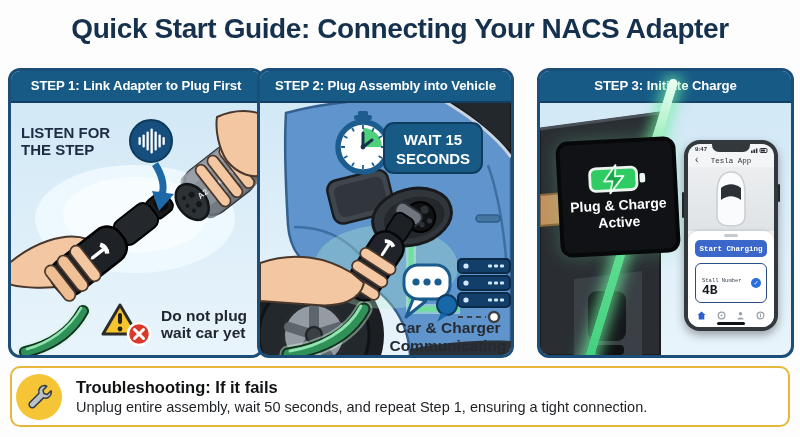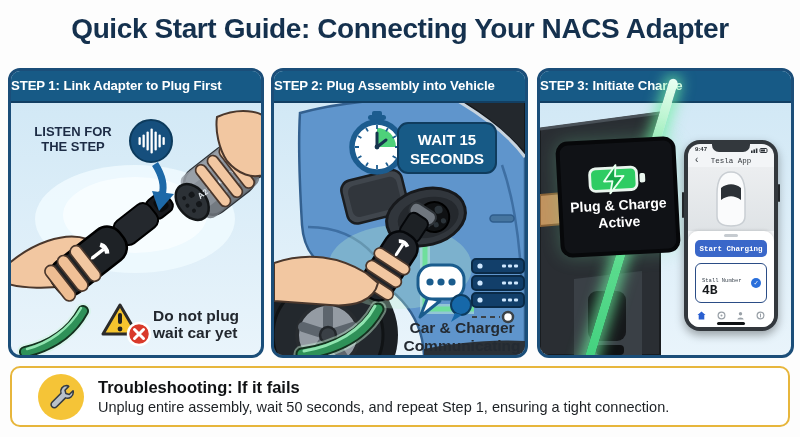--- a/index.html
+++ b/index.html
@@ -3,31 +3,31 @@
 <meta charset="utf-8">
 <style>
   html,body{margin:0;padding:0;background:#fcfcfc;}
   .canvas{position:relative;width:800px;height:437px;background:#fdfdfd;overflow:hidden;
           font-family:"Liberation Sans",sans-serif;}
   .title{position:absolute;top:13px;left:0;width:800px;text-align:center;
          font-size:28px;font-weight:bold;color:#15314e;letter-spacing:-0.4px;}
   .panel{position:absolute;top:68px;height:290px;border:3px solid #1b4e79;border-radius:12px;
          box-sizing:border-box;overflow:hidden;background:linear-gradient(180deg,#cfe7f5 0%,#e9f4fb 100%);}
   #panel1{left:8px;width:256px;}
-  #panel2{left:271px;width:257px;}
+  #panel2{left:257px;width:257px;}
   #panel3{left:537px;width:257px;}
   .phead{height:30px;line-height:30px;background:#175a86;color:#fff;font-weight:bold;
-         font-size:13.2px;border-bottom:2px solid #123f63;letter-spacing:-0.1px;}
+         font-size:13.2px;text-align:center;border-bottom:2px solid #123f63;letter-spacing:-0.1px;}
   .pbody{position:relative;height:252px;}
   .illus{position:absolute;left:0;top:0;width:100%;height:100%;}
   
-  .listen{position:absolute;left:10px;top:22px;width:104px;text-align:center;font-weight:bold;
-          font-size:13px;line-height:1.12;color:#1d2c45;}
+  .listen{position:absolute;left:10px;top:22px;width:104px;text-align:left;font-weight:bold;
+          font-size:15px;line-height:1.12;color:#1d2c45;}
   .soundarrow{position:absolute;left:100px;top:6px;width:80px;height:110px;}
-  .warn{position:absolute;left:90px;bottom:8px;display:flex;align-items:center;}
+  .warn{position:absolute;left:90px;bottom:8px;display:flex;align-items:center;gap:8px;}
   .warntext{font-weight:bold;font-size:15.5px;line-height:1.1;color:#22272e;}
   
   
   .stripe{position:absolute;left:130px;top:-24px;width:9px;height:310px;
           background:linear-gradient(180deg,#eafff2,#6fe49a 35%,#3fcf7c);
           border-radius:6px;transform:rotate(17deg);transform-origin:top center;
           box-shadow:0 0 14px 4px rgba(110,240,160,0.75);}
   .chargescreen{position:absolute;left:18px;top:36px;width:112px;height:108px;background:#101216;
           border:4px solid #07080a;border-radius:12px;transform:rotate(-3deg);
           display:flex;flex-direction:column;align-items:center;justify-content:center;gap:3px;
@@ -53,21 +53,21 @@
         font-size:7.5px;font-weight:bold;display:flex;align-items:center;justify-content:center;}
   .pcard{position:relative;margin:6px 7px 0;border:1.5px solid #2b4d86;border-radius:6px;padding:13px 6px 4px;background:#fff;}
   .pcardlabel{font-size:5.5px;color:#3c4650;}
   .pcardvalue{font-size:13px;font-weight:bold;color:#16191c;line-height:1.05;}
   .pcheck{position:absolute;right:5px;top:50%;transform:translateY(-50%);width:10px;height:10px;border-radius:50%;
           background:#2a6fdb;color:#fff;font-size:7px;line-height:10px;text-align:center;font-weight:bold;}
   .pnav{position:absolute;bottom:6px;left:4px;right:4px;height:11px;display:flex;align-items:center;justify-content:space-around;}
   .homebar{position:absolute;bottom:2px;left:50%;transform:translateX(-50%);width:28px;height:3px;background:#101214;border-radius:2px;}
   
   .trouble{position:absolute;left:10px;top:366px;width:780px;height:61px;box-sizing:border-box;background:#fff;
-           border:2.5px solid #e7b63c;border-radius:10px;display:flex;align-items:center;padding-left:26px;}
+           border:2.5px solid #e7b63c;border-radius:10px;display:flex;align-items:center;padding-left:4px;}
   .tcircle{width:46px;height:46px;border-radius:50%;background:#f5c437;display:flex;align-items:center;justify-content:center;flex:0 0 auto;}
   .ttext{margin-left:14px;}
   .ttitle{font-size:16.5px;font-weight:bold;color:#101214;line-height:1.2;}
   .tbody{font-size:14.5px;color:#1d2125;margin-top:2px;}
 </style>
 </head>
 <body>
 
 <div class="canvas">
 

